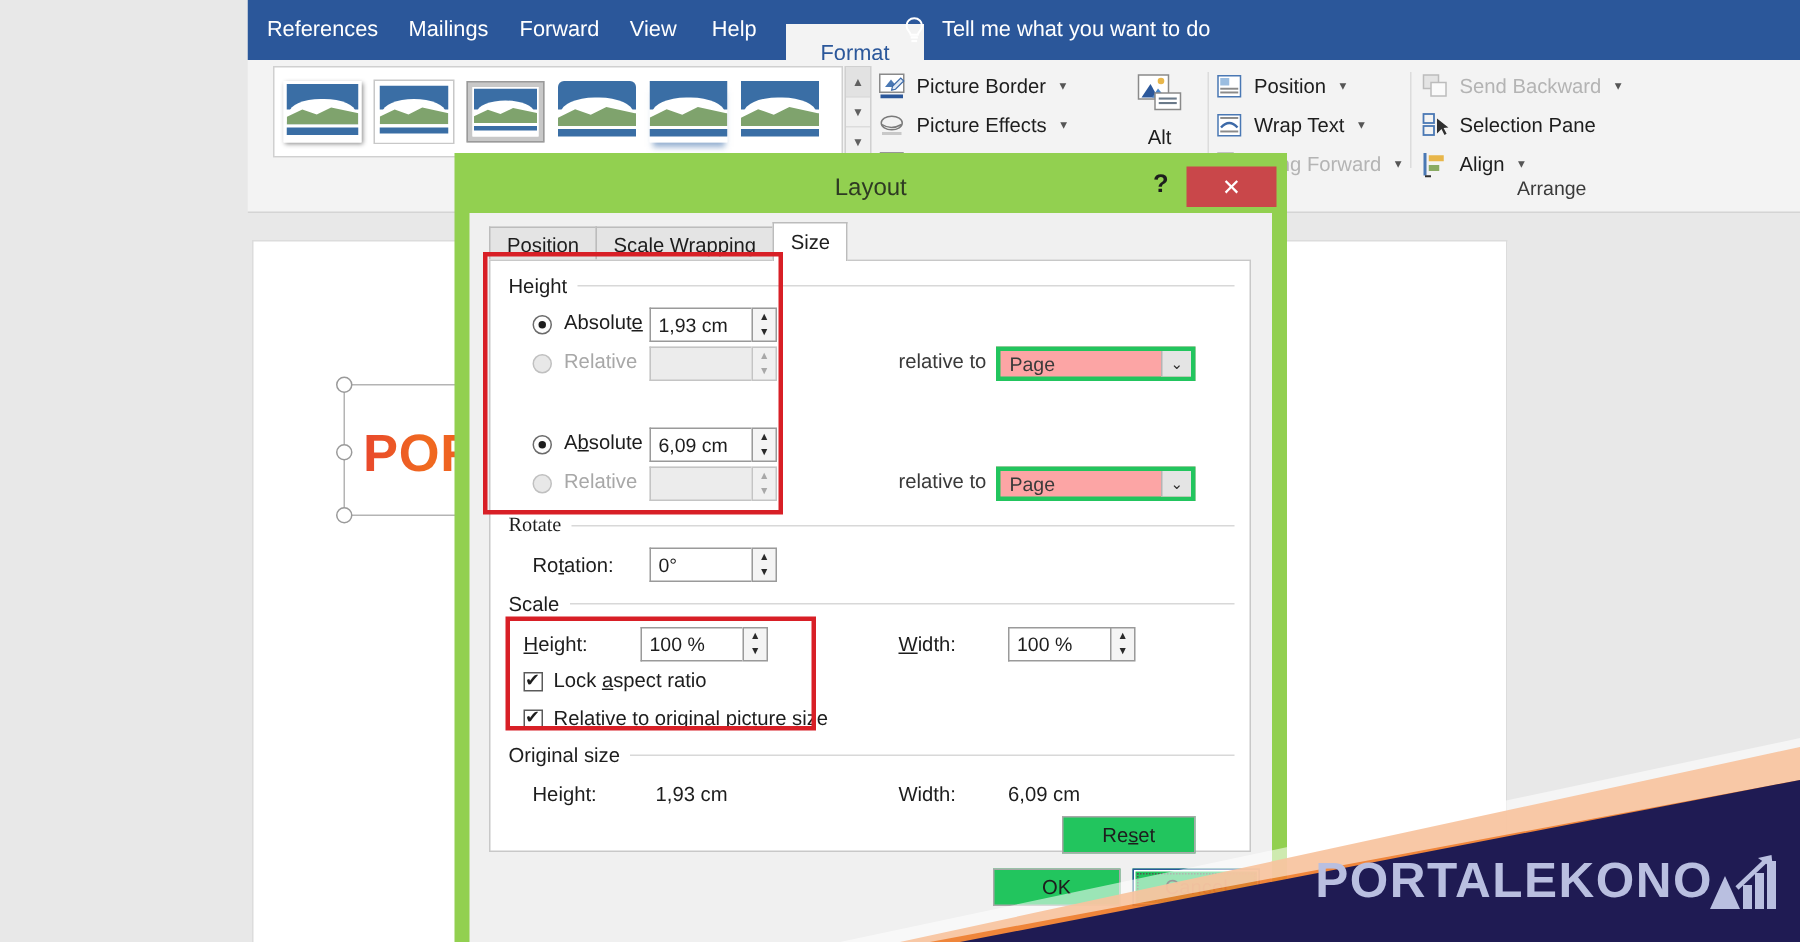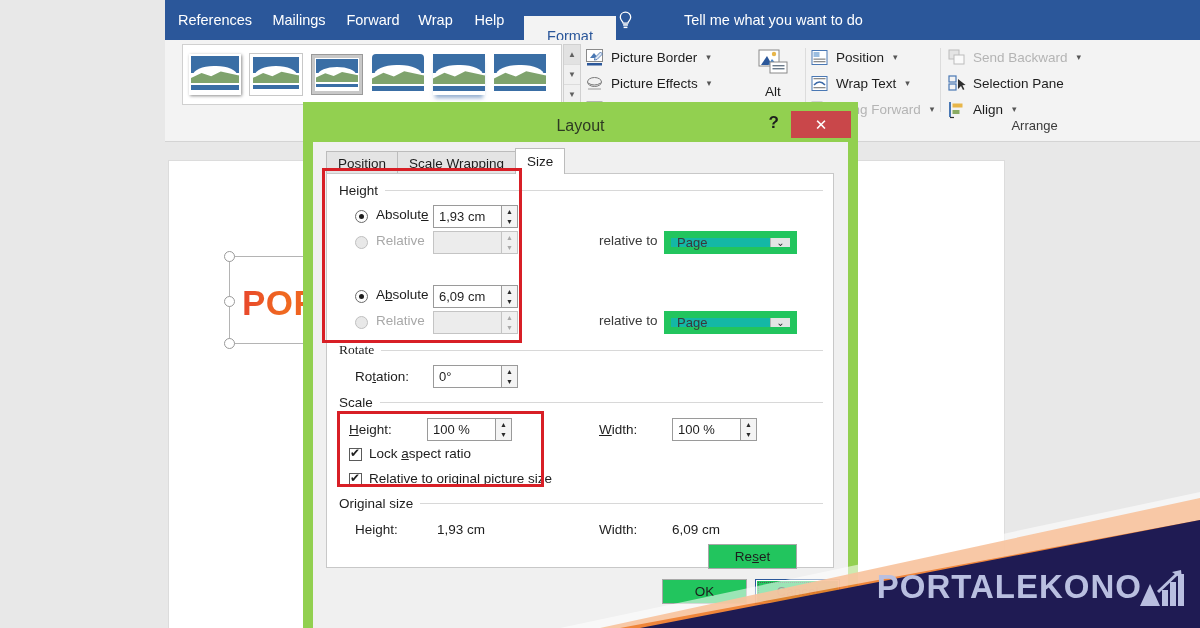--- a/index.html
+++ b/index.html
@@ -243,21 +243,21 @@
   .spin.dis .btns { border-color: #c4c4c4; background: #f0f0f0; }
   .spin .btns span {
     flex: 1; display: flex; align-items: center; justify-content: center;
     font-size: 7px; color: #2a2a2a;
   }
   .spin.dis .btns span { color: #a8a8a8; }
 
   
   .combo {
     position: absolute; height: 23px; display: flex;
-    background: #14b8a6; border: 7px solid #22c55e;
+    background: #fca5a5; border: 3px solid #22c55e;
   }
   .combo .ctext {
     flex: 1; display: flex; align-items: center; padding-left: 6px;
     font-size: 13px; color: #3a3a3a;
   }
   .combo .carrow {
     width: 20px; border-left: 1px solid #b4b4b4; background: #e4e4e4;
     display: flex; align-items: center; justify-content: center;
     font-size: 10px; color: #2a2a2a;
   }
@@ -297,30 +297,30 @@
     <div class="rtab" style="left:5px;width:90px;">
         <span>References</span>
       </div>
     <div class="rtab" style="left:95px;width:78px;">
         <span>Mailings</span>
       </div>
     <div class="rtab" style="left:173px;width:70px;">
         <span>Forward</span>
       </div>
     <div class="rtab" style="left:243px;width:55px;">
-        <span>Wrap</span>
+        <span>View</span>
       </div>
     <div class="rtab" style="left:298px;width:53px;">
         <span>Help</span>
       </div>
     <div class="rtab active" style="left:359px;width:92px;margin-top:16px;">
         <span>Format</span>
       </div>
 
-    <div id="tellme-wrap" style="left:452px;gap:40px;">
+    <div id="tellme-wrap" style="left:436px;">
       <svg id="bulb" width="17" height="19" viewBox="0 0 17 19">
         <path d="M8.5 1.2c-3 0-5.2 2.2-5.2 5 0 2 1.2 3.2 2 4.2.5.6.7 1.1.8 1.7h4.8c.1-.6.3-1.1.8-1.7.8-1 2-2.2 2-4.2 0-2.8-2.2-5-5.2-5z" fill="none" stroke="#ffffff" stroke-width="1.3"></path>
         <rect x="6.1" y="13.2" width="4.8" height="1.5" fill="#ffffff"></rect>
         <rect x="6.6" y="15.6" width="3.8" height="1.5" fill="#ffffff"></rect>
       </svg>
       <span>Tell me what you want to do</span>
     </div>
   </div>
 
   <div id="ribbon-body">

